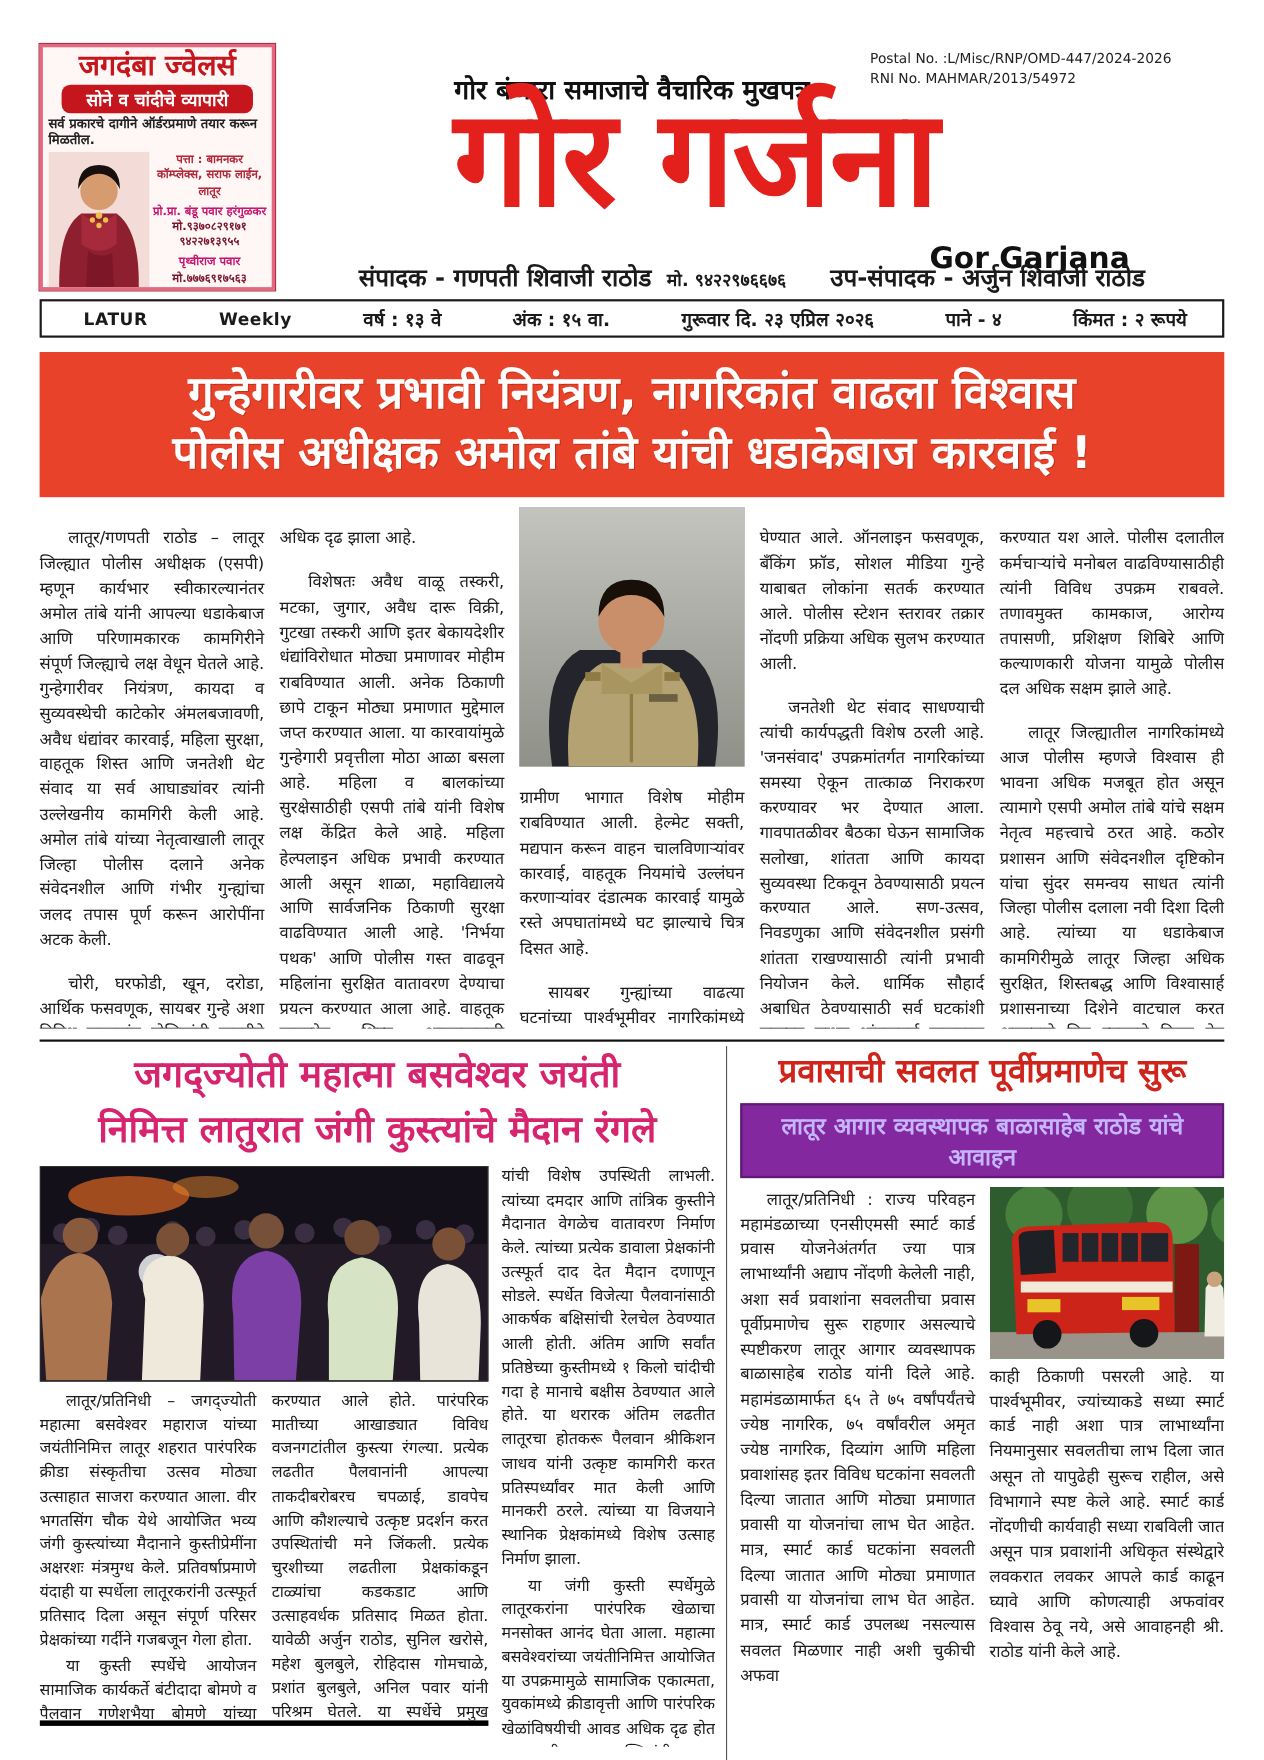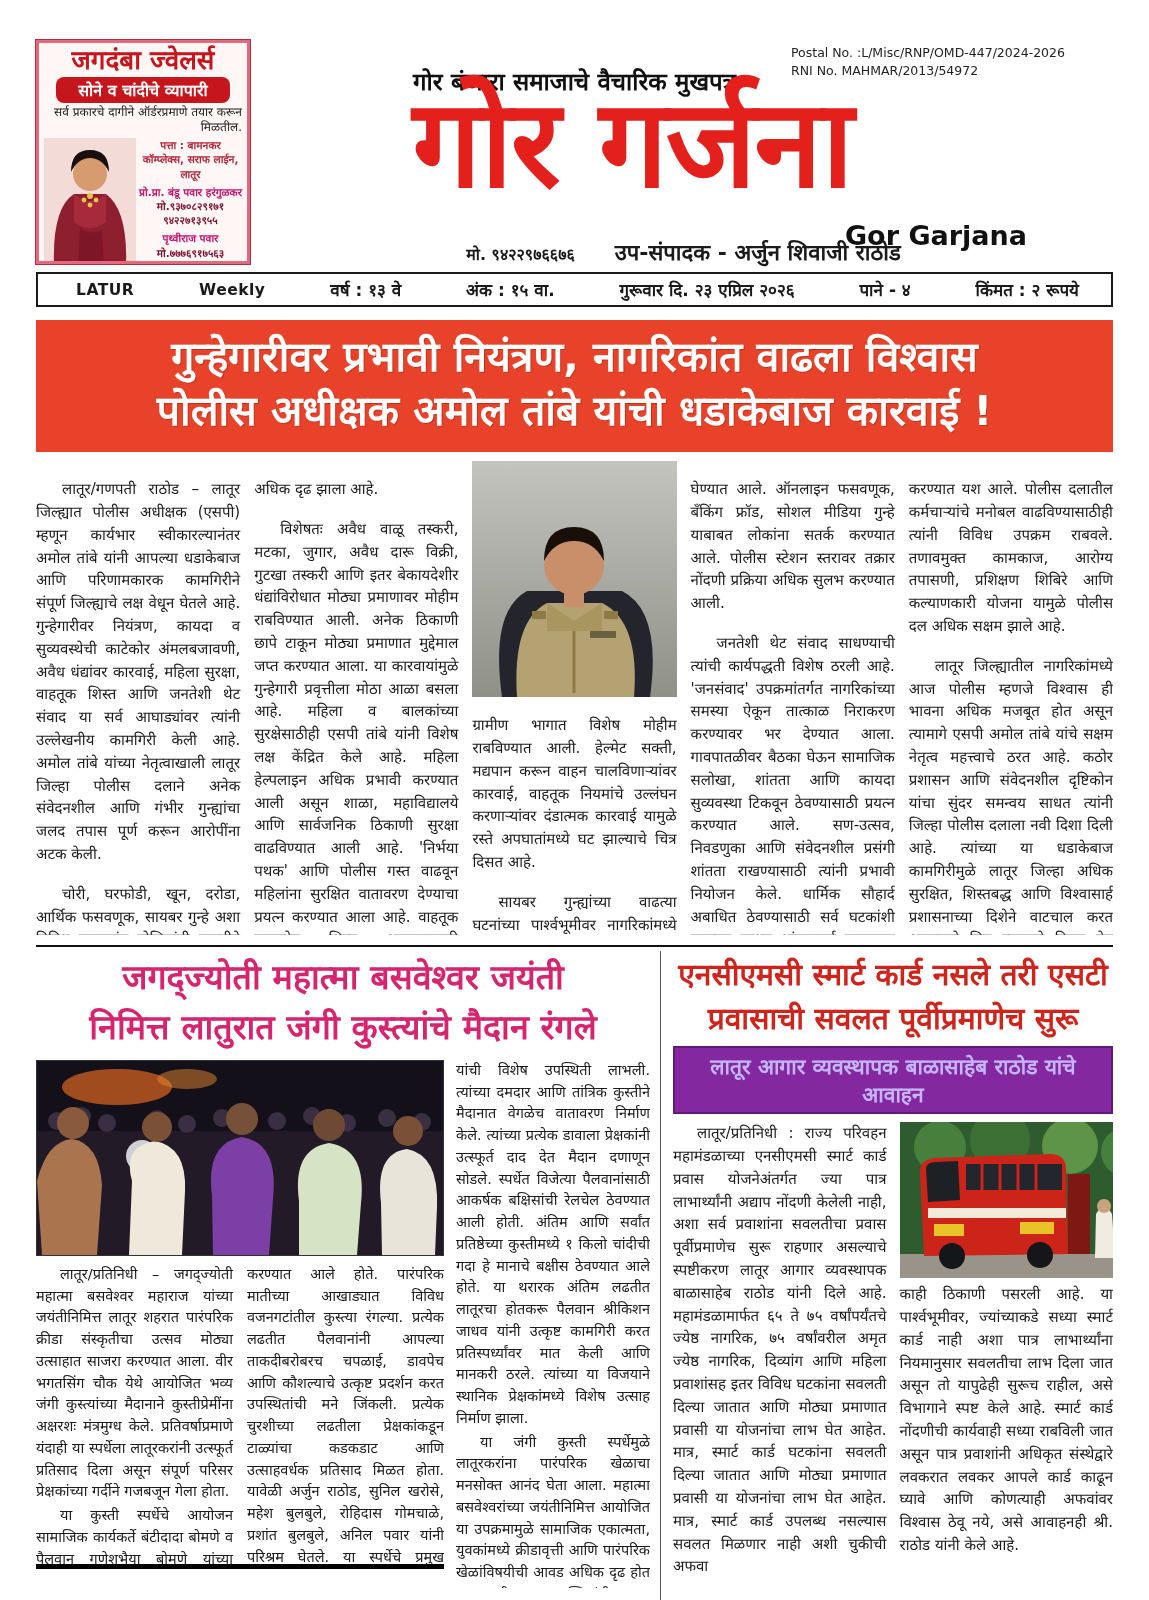--- a/index.html
+++ b/index.html
@@ -4,21 +4,21 @@
 <style>
   html,body{margin:0;padding:0;background:#ffffff;}
   body{width:1149px;height:1600px;overflow:hidden;font-family:"DejaVu Sans","Liberation Sans",sans-serif;color:#1a1a1a;}
   .page{position:relative;width:1149px;height:1600px;box-sizing:border-box;padding:38px 36px 0 36px;background:#fff;}
 
   
   .header{position:relative;height:228px;}
   .adbox{position:absolute;left:0;top:2px;width:214px;height:224px;border:3px solid #e2697e;outline:1px solid #b52c44;box-sizing:border-box;padding:4px 5px;background:#fff7f6;overflow:hidden;}
   .adbox .ad-title{font-size:26px;font-weight:bold;color:#c4161c;text-align:center;line-height:1.05;}
   .adbox .ad-sub{margin:3px auto 2px;width:88%;background:#c4161c;color:#fff;font-size:16px;font-weight:bold;text-align:center;border-radius:8px;padding:2px 0;}
-  .adbox .ad-desc{font-size:12px;font-weight:normal;text-align:right;line-height:1.25;color:#222;}
+  .adbox .ad-desc{font-size:12px;font-weight:bold;text-align:left;line-height:1.25;color:#222;}
   .ad-body{display:flex;margin-top:3px;}
   .ad-photo{width:92px;height:128px;flex:none;}
   .ad-right{flex:1;padding-left:3px;font-size:10.5px;line-height:1.35;}
   .ad-addr{color:#b0293b;font-weight:bold;text-align:center;}
   .ad-prop{color:#c4166e;font-weight:bold;text-align:center;margin-top:4px;}
   .ad-mob{color:#7a1530;font-weight:bold;text-align:center;}
   .tagline{position:absolute;left:250px;right:250px;top:26px;text-align:center;font-size:24px;font-weight:bold;color:#111;}
   .main-title{position:absolute;left:215px;right:100px;top:42px;text-align:center;font-size:122px;line-height:1.05;font-weight:900;color:#e3201c;letter-spacing:-2px;}
   .postal{position:absolute;right:0;top:6px;width:322px;font-size:12.5px;line-height:1.45;color:#222;}
   .gor-en{position:absolute;right:86px;top:152px;font-size:27px;font-weight:bold;color:#111;margin-top:30px;}
@@ -102,20 +102,21 @@
 
     <div class="tagline">गोर बंजारा समाजाचे वैचारिक मुखपत्र</div>
     <div class="main-title">गोर गर्जना</div>
     <div class="postal">
       <div>Postal No. :L/Misc/RNP/OMD-447/2024-2026</div>
       <div>RNI No. MAHMAR/2013/54972</div>
     </div>
     <div class="gor-en">Gor Garjana</div>
 
     <div class="editor-row">
+      <span class="editor-name">संपादक - गणपती शिवाजी राठोड</span>
       <span class="editor-mob">मो. ९४२२९७६६७६</span>
       <span class="deputy">उप-संपादक - अर्जुन शिवाजी राठोड</span>
     </div>
   </div>
 
   <div class="infobar">
     <span class="en">LATUR</span>
     <span class="en">Weekly</span>
     <span>वर्ष : १३ वे</span>
     <span>अंक : १५ वा.</span>
@@ -227,21 +228,20 @@
         </div>
         <div class="wb-right">
           <p>यांची विशेष उपस्थिती लाभली. त्यांच्या दमदार आणि तांत्रिक कुस्तीने मैदानात वेगळेच वातावरण निर्माण केले. त्यांच्या प्रत्येक डावाला प्रेक्षकांनी उत्स्फूर्त दाद देत मैदान दणाणून सोडले. स्पर्धेत विजेत्या पैलवानांसाठी आकर्षक बक्षिसांची रेलचेल ठेवण्यात आली होती. अंतिम आणि सर्वांत प्रतिष्ठेच्या कुस्तीमध्ये १ किलो चांदीची गदा हे मानाचे बक्षीस ठेवण्यात आले होते. या थरारक अंतिम लढतीत लातूरचा होतकरू पैलवान श्रीकिशन जाधव यांनी उत्कृष्ट कामगिरी करत प्रतिस्पर्ध्यांवर मात केली आणि मानकरी ठरले. त्यांच्या या विजयाने स्थानिक प्रेक्षकांमध्ये विशेष उत्साह निर्माण झाला.</p>
           <p class="p-ind">या जंगी कुस्ती स्पर्धेमुळे लातूरकरांना पारंपरिक खेळाचा मनसोक्त आनंद घेता आला. महात्मा बसवेश्वरांच्या जयंतीनिमित्त आयोजित या उपक्रमामुळे सामाजिक एकात्मता, युवकांमध्ये क्रीडावृत्ती आणि पारंपरिक खेळांविषयीची आवड अधिक दृढ होत असल्याची भावना उपस्थितांनी</p>
         </div>
       </div>
     </div>
 
     <div class="b-right">
       <div class="hl-red">
-        <div>एनसीएमसी स्मार्ट कार्ड नसले तरी एसटी</div>
         <div>प्रवासाची सवलत पूर्वीप्रमाणेच सुरू</div>
       </div>
       <div class="purple-bar">लातूर आगार व्यवस्थापक बाळासाहेब राठोड यांचे आवाहन</div>
       <div class="st-body">
         <div class="st-col">
           <p class="p-ind">लातूर/प्रतिनिधी : राज्य परिवहन महामंडळाच्या एनसीएमसी स्मार्ट कार्ड प्रवास योजनेअंतर्गत ज्या पात्र लाभार्थ्यांनी अद्याप नोंदणी केलेली नाही, अशा सर्व प्रवाशांना सवलतीचा प्रवास पूर्वीप्रमाणेच सुरू राहणार असल्याचे स्पष्टीकरण लातूर आगार व्यवस्थापक बाळासाहेब राठोड यांनी दिले आहे. महामंडळामार्फत ६५ ते ७५ वर्षांपर्यंतचे ज्येष्ठ नागरिक, ७५ वर्षांवरील अमृत ज्येष्ठ नागरिक, दिव्यांग आणि महिला प्रवाशांसह इतर विविध घटकांना सवलती दिल्या जातात आणि मोठ्या प्रमाणात प्रवासी या योजनांचा लाभ घेत आहेत. मात्र, स्मार्ट कार्ड घटकांना सवलती दिल्या जातात आणि मोठ्या प्रमाणात प्रवासी या योजनांचा लाभ घेत आहेत. मात्र, स्मार्ट कार्ड उपलब्ध नसल्यास सवलत मिळणार नाही अशी चुकीची अफवा</p>
         </div>
         <div class="st-col">
           <div class="bus-photo">
             <svg width="240" height="156" viewBox="0 0 240 156" xmlns="http://www.w3.org/2000/svg" preserveAspectRatio="none">

